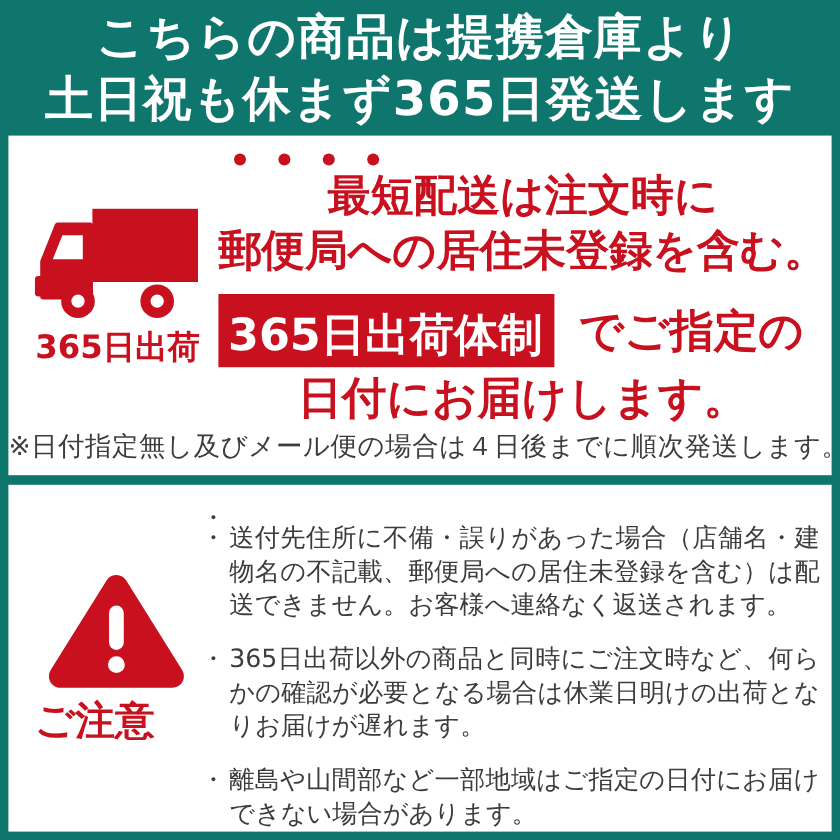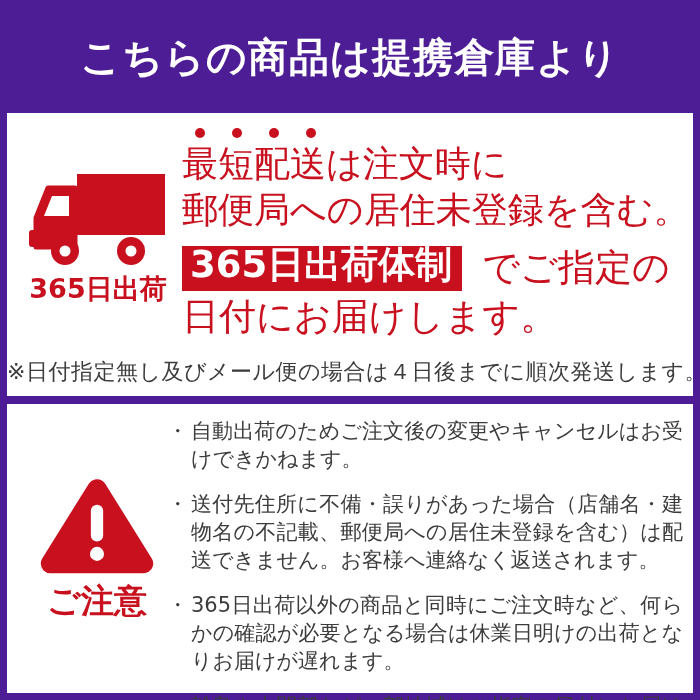--- a/index.html
+++ b/index.html
@@ -1,21 +1,21 @@
 <!DOCTYPE html>
 <html><head>
 <meta charset="utf-8">
 <style>
   * { margin:0; padding:0; box-sizing:border-box; }
   html,body { width:700px; height:700px; }
   body {
     font-family: "DejaVu Sans", "Liberation Sans", sans-serif;
     background:#343434;
   }
-  .canvas { width:700px; height:700px; background:#4c1d95; overflow:hidden; }
+  .canvas { width:700px; height:700px; background:#0f766e; overflow:hidden; }
 
   
   .banner {
     height:113px; display:flex; flex-direction:column;
     justify-content:center; align-items:center;
     color:#ffffff; font-weight:bold; font-size:40px; line-height:1.3;
     letter-spacing:1px; text-align:center;
   }
 
   
@@ -28,52 +28,53 @@
   .truck-block svg { display:block; margin:0 auto; }
   .truck-label {
     color:#c8101e; font-size:27px; font-weight:bold; margin-top:4px; white-space:nowrap;
   }
 
   
   .text-block { position:absolute; left:175px; top:13px; }
   .dots { display:flex; margin:2px 0 3px 13px; }
   .dot { width:10px; height:10px; border-radius:50%; background:#c8101e; margin-right:27px; }
   .red-heading {
-    color:#c8101e; font-size:36px; font-weight:normal; line-height:46px; white-space:nowrap;
+    color:#c8101e; font-size:36px; font-weight:bold; line-height:46px; white-space:nowrap;text-align:center;
   }
   .line3 { margin-top:12px; display:flex; align-items:center; }
   .highlight {
     background:#c8101e; color:#ffffff; font-size:37px; font-weight:bold;
-    line-height:1; padding:0 10px 8px 8px; white-space:nowrap;
+    line-height:1; padding:16px 10px 8px 8px; white-space:nowrap;
   }
   .suffix { margin-left:20px; font-size:37px; }
   .line4 { margin-top:3px; font-size:37px; }
   .note {
     position:absolute; left:0; right:0; bottom:9px; text-align:right;
     color:#3c3c3c; font-size:22px; letter-spacing:0.5px; white-space:nowrap;
   }
 
   
-  .caution-block { position:absolute; left:22px; top:70px; width:136px; text-align:center;font-family:Liberation Serif, serif; }
+  .caution-block { position:absolute; left:22px; top:70px; width:136px; text-align:left;font-family:Liberation Serif, serif; }
   .caution-block svg { display:block; margin:0 auto; }
   .caution-label { color:#c8101e; font-size:33px; font-weight:bold; margin-top:5px; white-space:nowrap; }
   .bullets { position:absolute; left:160px; top:13px; right:10px; list-style:none; }
   .bullets li {
     position:relative; padding-left:24px; font-size:21px; line-height:28px;
     color:#3c3c3c; margin-bottom:17px; text-align:justify;
   }
   .bullets li .marker { position:absolute; left:0; top:0; }
 </style>
 </head>
 <body>
 
 <div class="canvas">
 
   <header class="banner">
     <div>こちらの商品は提携倉庫より</div>
+    <div>土日祝も休まず365日発送します</div>
   </header>
 
   <section class="panel panel-shipping">
 
     <div class="truck-block">
       <svg width="138" height="94" viewBox="0 0 138 94" aria-hidden="true">
         <rect x="48" y="1" width="88" height="61" fill="#c8101e"></rect>
         <path d="M46,15 L46,74 L7,74 L7,45 L19,15 Z" fill="#c8101e" stroke="#c8101e" stroke-width="5" stroke-linejoin="round"></path>
         <path d="M40,23 L40,43 L15,43 L23,23 Z" fill="#ffffff"></path>
         <rect x="0" y="57" width="9" height="17" rx="3" fill="#c8101e"></rect>
@@ -111,21 +112,20 @@
         <polygon points="66,16 119,101 13,101" fill="#c8101e" stroke="#c8101e" stroke-width="22" stroke-linejoin="round"></polygon>
         <rect x="59" y="34" width="14" height="42" rx="7" fill="#ffffff"></rect>
         <circle cx="66" cy="90" r="8" fill="#ffffff"></circle>
       </svg>
       <div class="caution-label">ご注意</div>
     </div>
 
     <ul class="bullets">
       <li>
         <span class="marker">・</span>
-        <span>自動出荷のためご注文後の変更やキャンセルはお受けできかねます。</span>
       </li>
       <li>
         <span class="marker">・</span>
         <span>送付先住所に不備・誤りがあった場合（店舗名・建物名の不記載、郵便局への居住未登録を含む）は配送できません。お客様へ連絡なく返送されます。</span>
       </li>
       <li>
         <span class="marker">・</span>
         <span>365日出荷以外の商品と同時にご注文時など、何らかの確認が必要となる場合は休業日明けの出荷となりお届けが遅れます。</span>
       </li>
       <li>

